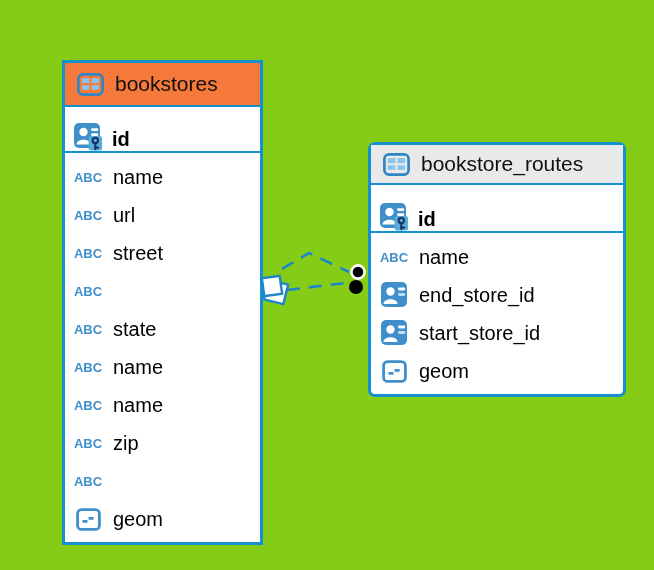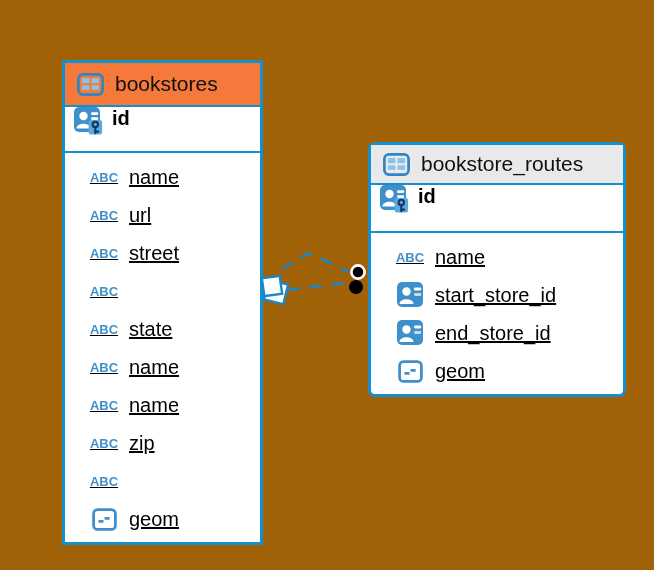--- a/index.html
+++ b/index.html
@@ -1,34 +1,34 @@
 <!DOCTYPE html>
 <html><head>
 <meta charset="utf-8">
 <style>
   html, body { margin:0; padding:0; background:#ffffff; }
   .canvas {
-    position:relative; width:654px; height:570px; background:#a16207;
+    position:relative; width:654px; height:570px; background:#84cc16;
     font-family:"Liberation Sans", sans-serif; overflow:hidden;
   }
   .etable {
     position:absolute; background:#ffffff; box-sizing:border-box;
     border:3px solid #1490CE; z-index:1;
   }
   .thead {
     display:flex; align-items:center; gap:9px; padding:0 9px;
     border-bottom:2px solid #1490CE; box-sizing:border-box;
   }
   .tname { font-size:21px; color:#101010; white-space:nowrap; }
   .idrow {
-    display:flex; align-items:flex-start; gap:8px; padding:0 7px;
+    display:flex; align-items:flex-end; gap:8px; padding:0 7px;
     border-bottom:2px solid #1490CE; box-sizing:border-box;
   }
   .idrow .clabel { font-weight:bold; }
-  .rows { padding:5px 0 4px 16px;text-decoration:underline; }
+  .rows { padding:5px 0 4px 0; }
   .crow { height:38px; display:flex; align-items:center; gap:9px; padding:0 7px; }
   .clabel { font-size:20px; color:#000; white-space:nowrap; }
   .cicon { width:32px; display:flex; justify-content:center; align-items:center; flex:0 0 32px; }
   .abc {
     font-size:13px; font-weight:800; color:#3F8FCB; letter-spacing:0px;
     font-family:"Liberation Sans", sans-serif; transform:scaleY(1.0);
   }
   .overlay { position:absolute; left:0; top:0; z-index:2; pointer-events:none; }
 </style>
 </head>
@@ -177,33 +177,33 @@
       <div class="crow">
         <span class="cicon">
           <svg width="27" height="26" viewBox="0 0 27 26">
             <rect x="0" y="0" width="26" height="25" rx="5" fill="#3F8FCB"></rect>
             <circle cx="9.5" cy="9.5" r="4.2" fill="#ffffff"></circle>
             <path d="M2.5 22 C2.5 15.7 16.5 15.7 16.5 22 Z" fill="#ffffff"></path>
             <rect x="17" y="5.5" width="7.3" height="2.9" rx="1.4" fill="#ffffff"></rect>
             <rect x="17" y="11" width="7.3" height="2.9" rx="1.4" fill="#BFE0F3"></rect>
           </svg>
         </span>
-        <span class="clabel">start_store_id</span>
+        <span class="clabel">end_store_id</span>
       </div>
       <div class="crow">
         <span class="cicon">
           <svg width="27" height="26" viewBox="0 0 27 26">
             <rect x="0" y="0" width="26" height="25" rx="5" fill="#3F8FCB"></rect>
             <circle cx="9.5" cy="9.5" r="4.2" fill="#ffffff"></circle>
             <path d="M2.5 22 C2.5 15.7 16.5 15.7 16.5 22 Z" fill="#ffffff"></path>
             <rect x="17" y="5.5" width="7.3" height="2.9" rx="1.4" fill="#ffffff"></rect>
             <rect x="17" y="11" width="7.3" height="2.9" rx="1.4" fill="#BFE0F3"></rect>
           </svg>
         </span>
-        <span class="clabel">end_store_id</span>
+        <span class="clabel">start_store_id</span>
       </div>
       <div class="crow">
         <span class="cicon">
           <svg width="25" height="23" viewBox="0 0 25 23">
             <rect x="1.6" y="1.6" width="21.8" height="19.8" rx="4" fill="none" stroke="#3F8FCB" stroke-width="2.8"></rect>
             <path d="M6.5 13.3 L11.5 13.3 M12.6 10.3 L17.6 10.3" stroke="#3F8FCB" stroke-width="2.8" fill="none"></path>
           </svg>
         </span>
         <span class="clabel">geom</span>
       </div>

